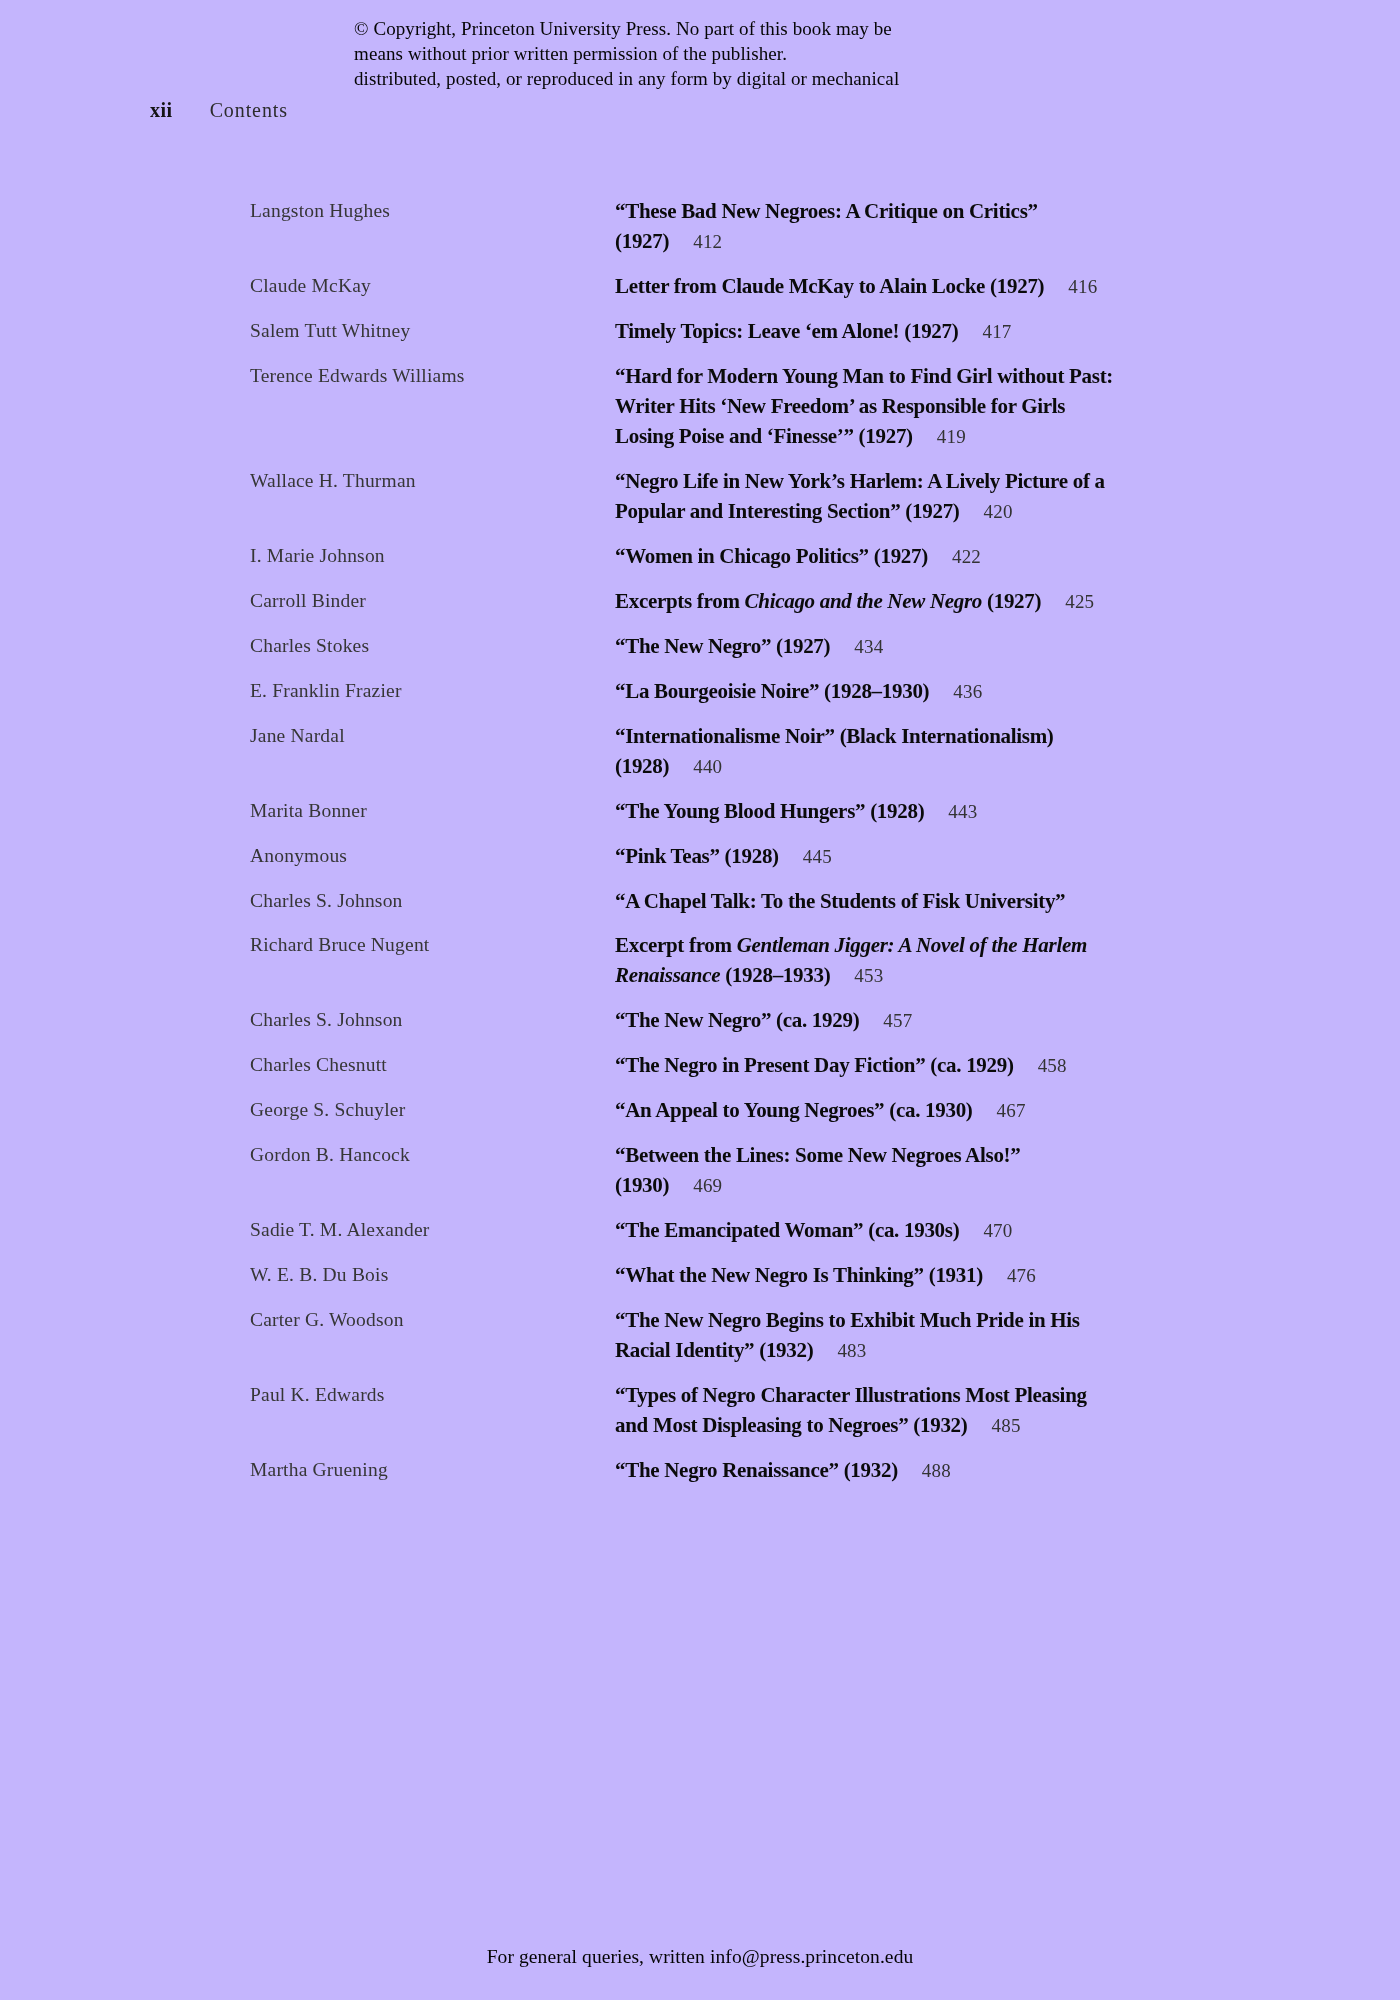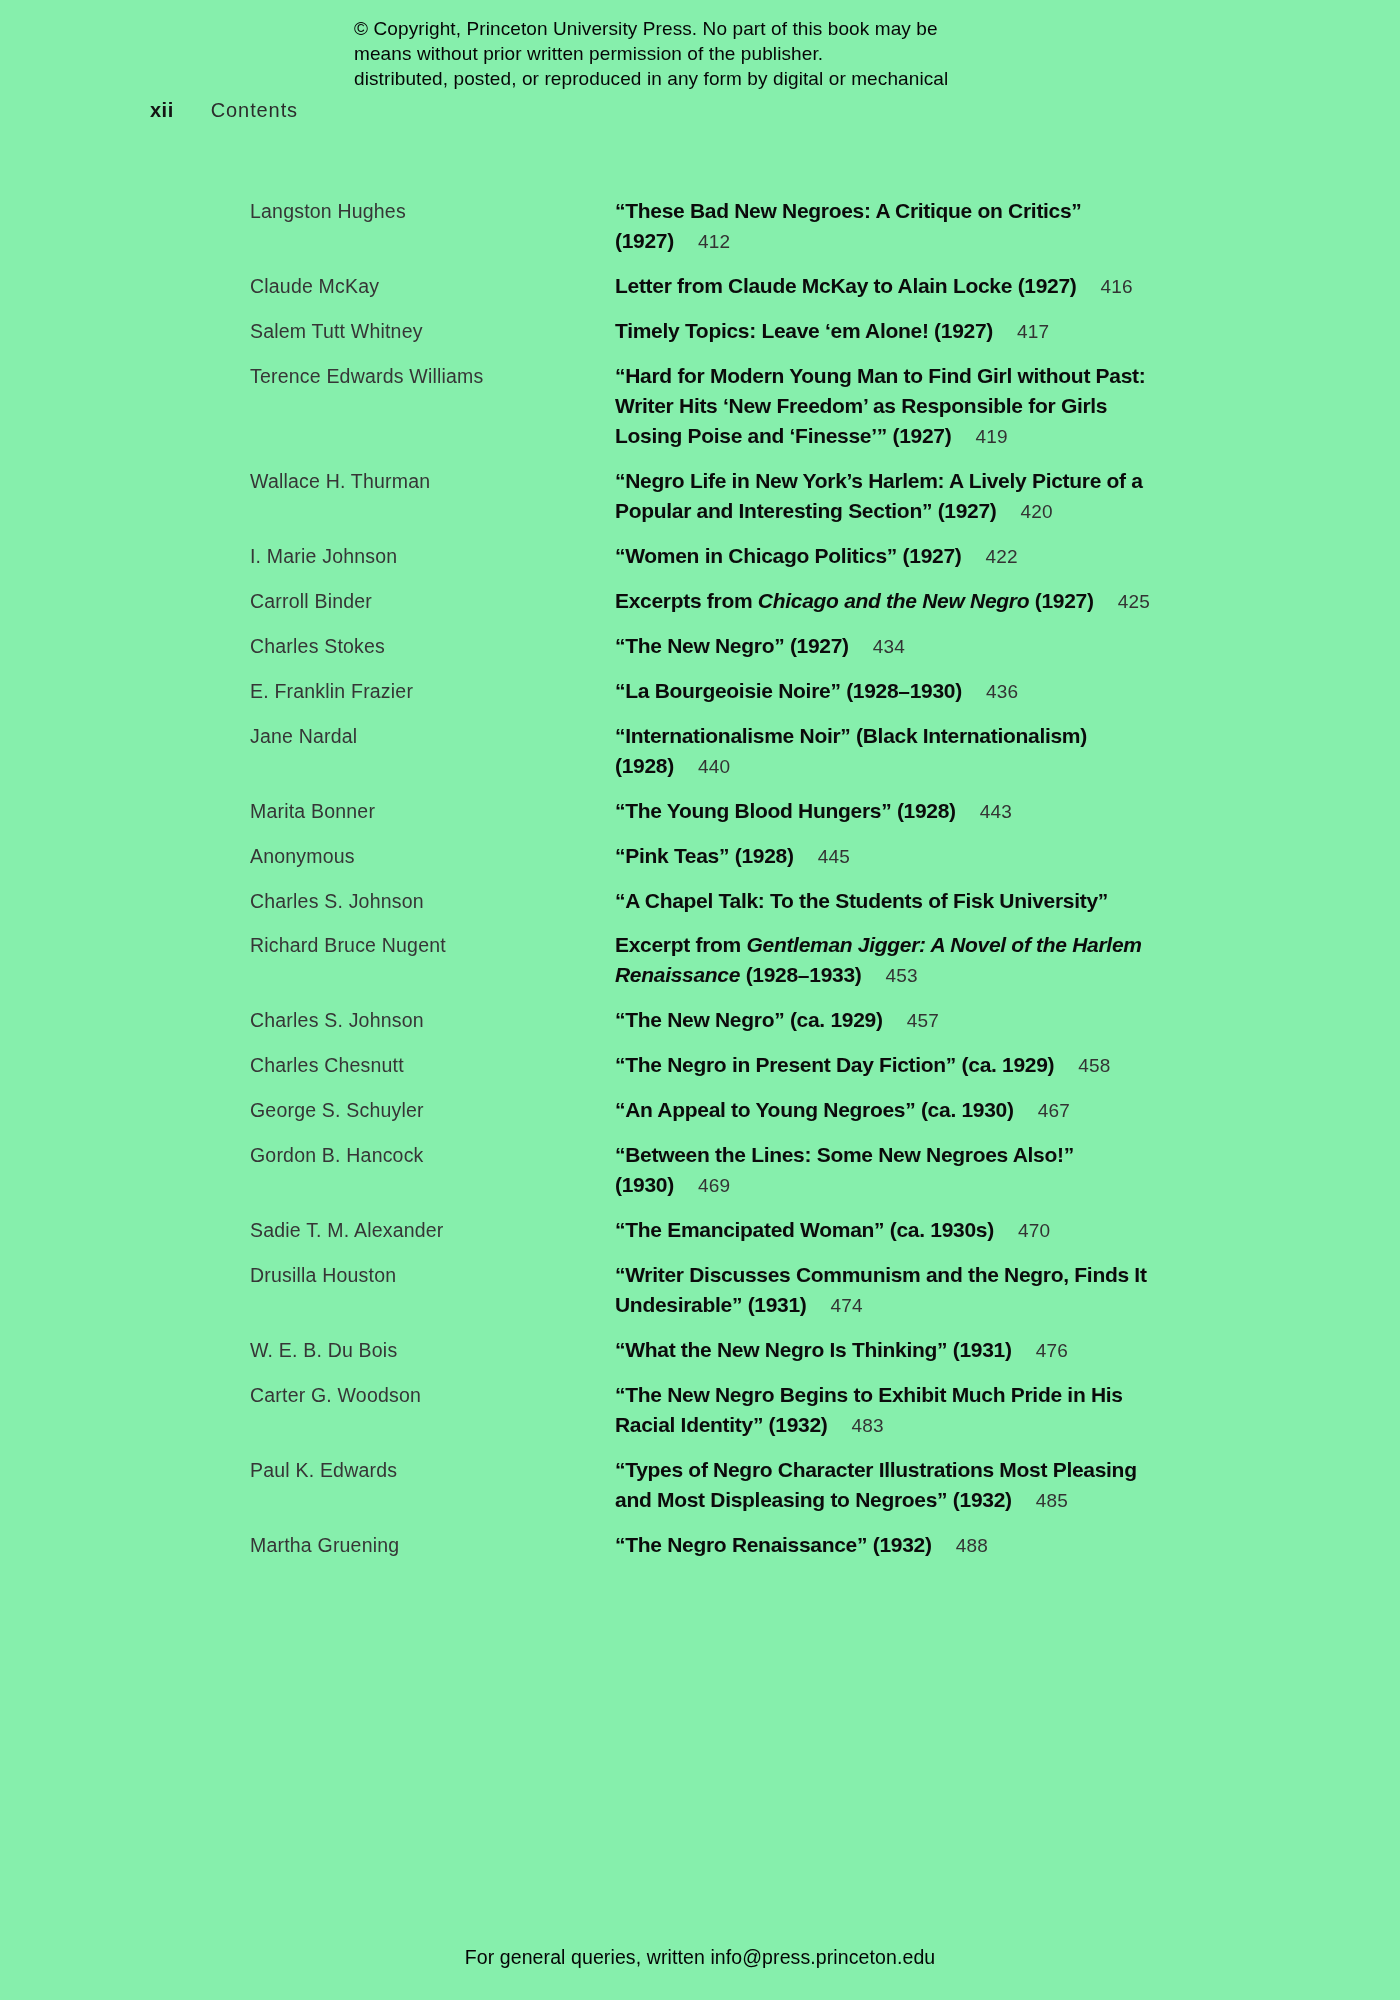--- a/index.html
+++ b/index.html
@@ -1,19 +1,19 @@
 <!DOCTYPE html>
 <html><head>
 <meta charset="utf-8">
 <style>
   html,body { margin:0; padding:0; background:#e8e8e8; }
   .sheet {
     position:relative; width:1400px; height:2000px; margin:0 auto;
-    background:#86efac; overflow:hidden;
-    font-family:Liberation Sans, sans-serif; color:#111;
+    background:#c4b5fd; overflow:hidden;
+    font-family:Liberation Serif, serif; color:#111;
   }
   .copyright {
     position:absolute; left:354px; top:16px;
     font-size:19px; line-height:25px; color:#060606; letter-spacing:0.1px;
   }
   .header { position:absolute; left:150px; top:99px; font-size:20px; display:flex; }
   .folio { font-weight:700; color:#141414; letter-spacing:0.5px; }
   .section-title { margin-left:37px; color:#2c2c2c; letter-spacing:0.9px; }
   .toc { position:absolute; left:250px; top:196px; width:960px; }
   .row { display:flex; align-items:flex-start; margin-bottom:14px; }
@@ -225,29 +225,20 @@
 
   <div class="row">
     <div class="name">
           <div>Sadie T. M. Alexander</div>
         </div>
     <div class="title">
           <div class="title-line"><span>“The Emancipated Woman” (ca. 1930s)</span><span class="pg">470</span></div>
         </div>
   </div>
 
-  <div class="row">
-    <div class="name">
-          <div>Drusilla Houston</div>
-        </div>
-    <div class="title">
-          <div class="title-line"><span>“Writer Discusses Communism and the Negro, Finds It</span></div>
-          <div class="title-line"><span>Undesirable” (1931)</span><span class="pg">474</span></div>
-        </div>
-  </div>
 
   <div class="row">
     <div class="name">
           <div>W. E. B. Du Bois</div>
         </div>
     <div class="title">
           <div class="title-line"><span>“What the New Negro Is Thinking” (1931)</span><span class="pg">476</span></div>
         </div>
   </div>
 

